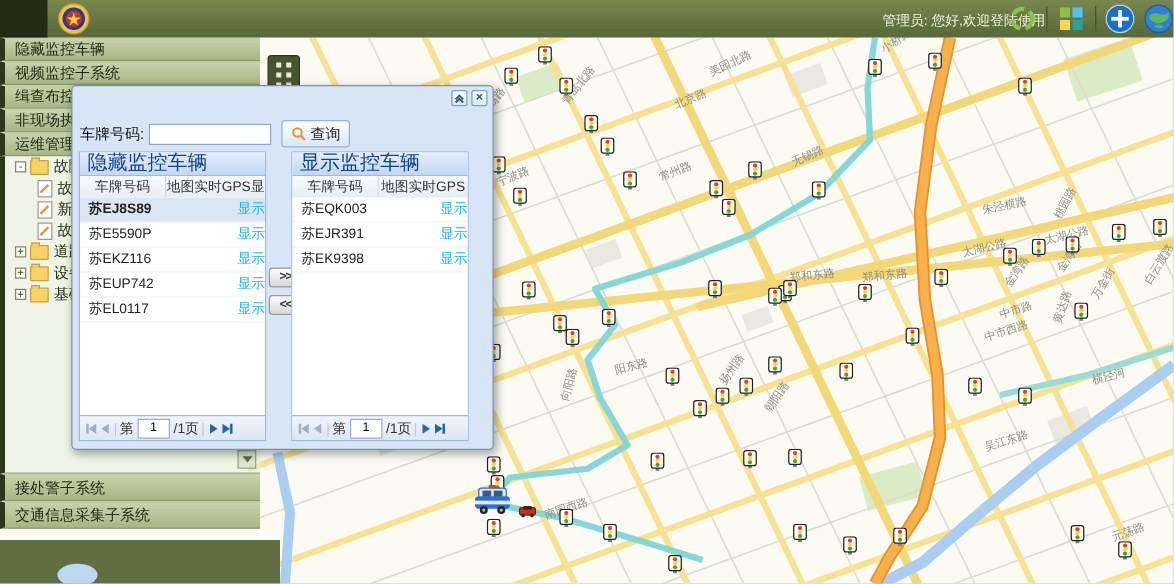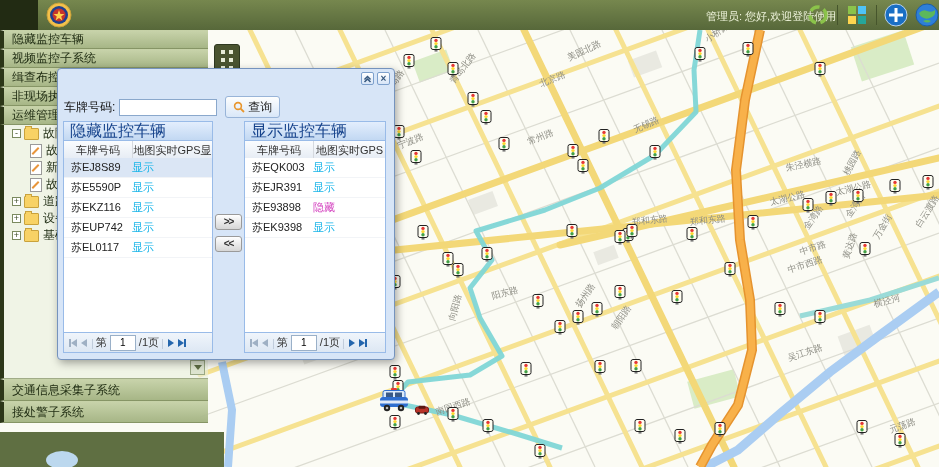--- a/index.html
+++ b/index.html
@@ -62,33 +62,33 @@
   .dlg-btn{width:13px;height:13px;box-sizing:border-box;border:1px solid #7da0cc;border-radius:2px;
       background:linear-gradient(#ffffff,#d7e5f7);display:flex;align-items:center;justify-content:center;
       font-size:10px;font-weight:bold;color:#35577e;cursor:pointer;line-height:10px;}
   .dlg-toolbar{position:absolute;left:6px;top:26px;right:6px;height:24px;display:flex;align-items:center;font-size:12px;color:#111;}
   .plate-input{width:92px;height:15px;border:1px solid #8aa8cc;margin-left:4px;font-size:11px;padding:0 2px;}
   .btn-query{margin-left:8px;height:20px;padding:0 7px;display:flex;align-items:center;gap:3px;
       background:linear-gradient(#fdfefe,#d9e7f8);border:1px solid #98b4d8;border-radius:3px;
       font-size:12px;color:#222;cursor:pointer;}
   .panel{position:absolute;top:52px;height:232px;background:#fff;border:1px solid #99bbe8;box-sizing:border-box;}
   .panel-l{left:5px;width:150px;}
-  .panel-r{left:186px;width:142px;}
+  .panel-r{left:175px;width:142px;}
   .panel-hd{height:18px;line-height:18px;padding-left:6px;font-size:16px;font-weight:normal;color:#15428b;
       background:linear-gradient(#e3eefd,#c2d8f2);border-bottom:1px solid #99bbe8;}
   .cols{display:flex;height:18px;background:linear-gradient(#fafcfe,#e6ecf4);border-bottom:1px solid #c8cdd4;
       font-size:11px;color:#333;}
   .cols .c1{width:68px;border-right:1px solid #d5d9df;text-align:center;line-height:18px;}
   .cols .c2{flex:1;text-align:center;line-height:18px;}
   .tbody{position:absolute;left:0;right:0;top:36px;bottom:20px;overflow:hidden;background:#fff;}
   .trow{display:flex;height:19px;font-size:11px;border-bottom:1px solid #f2f4f7;cursor:pointer;}
   .trow .c1{width:68px;padding-left:7px;line-height:19px;color:#222;box-sizing:border-box;}
-  .trow .c2{flex:1;text-align:left;line-height:19px;}
+  .trow .c2{flex:1;text-align:right;line-height:19px;}
   .trow.selected{background:#dbe6f5;}
-  .trow.selected .c1{font-weight:normal;}
+  .trow.selected .c1{font-weight:bold;}
   .act-show{color:#18b4e8;}
   .act-hide{color:#d23bbd;}
   .pager{position:absolute;left:0;right:0;bottom:0;height:20px;box-sizing:border-box;border-top:1px solid #99bbe8;
       background:linear-gradient(#f0f5fb,#dde7f3);display:flex;align-items:center;padding:0 3px;font-size:11px;color:#333;}
   .pgbtn{display:flex;align-items:center;margin:0 2px;cursor:pointer;}
   .t-l{width:0;height:0;border-top:4px solid transparent;border-bottom:4px solid transparent;border-right:6px solid #9fb0c4;}
   .t-r{width:0;height:0;border-top:4px solid transparent;border-bottom:4px solid transparent;border-left:6px solid #2566ad;}
   .bar-d{width:2px;height:8px;background:#9fb0c4;}
   .bar-e{width:2px;height:8px;background:#2566ad;}
   .pgsep{color:#bcc8d8;margin:0 2px;}
@@ -706,22 +706,22 @@
             <span class="pm">+</span>
             <span class="folder"></span>
             <span>基础设置</span>
           </div>
         </div>
       <div class="tree-scroll">
           <i></i>
         </div>
     </div>
     <div id="menu-bottom">
+        <div class="m-item m-bottom">接处警子系统</div>
         <div class="m-item m-bottom">交通信息采集子系统</div>
-        <div class="m-item m-bottom">接处警子系统</div>
       </div>
   </aside>
 
   <div class="dialog">
     <div class="dlg-btns">
       <span class="dlg-btn">
         <svg width="9" height="9" viewBox="0 0 9 9">
             <path d="M1.5 5.5 L4.5 2.5 L7.5 5.5" fill="none" stroke="#35577e" stroke-width="1.5"></path>
             <path d="M1.5 8 L4.5 5 L7.5 8" fill="none" stroke="#35577e" stroke-width="1.5"></path>
           </svg>
@@ -804,24 +804,20 @@
       <div class="tbody" id="tbody-right">
           <div class="trow">
             <span class="c1">苏EQK003</span>
             <span class="c2 act-show">显示</span>
           </div>
           <div class="trow">
             <span class="c1">苏EJR391</span>
             <span class="c2 act-show">显示</span>
           </div>
           <div class="trow">
-            <span class="c1">苏E93898</span>
-            <span class="c2 act-hide">隐藏</span>
-          </div>
-          <div class="trow">
             <span class="c1">苏EK9398</span>
             <span class="c2 act-show">显示</span>
           </div>
         </div>
       <div class="pager">
         <span class="pgbtn">
             <span class="bar-d"></span>
             <span class="t-l"></span>
           </span>
         <span class="pgbtn">

